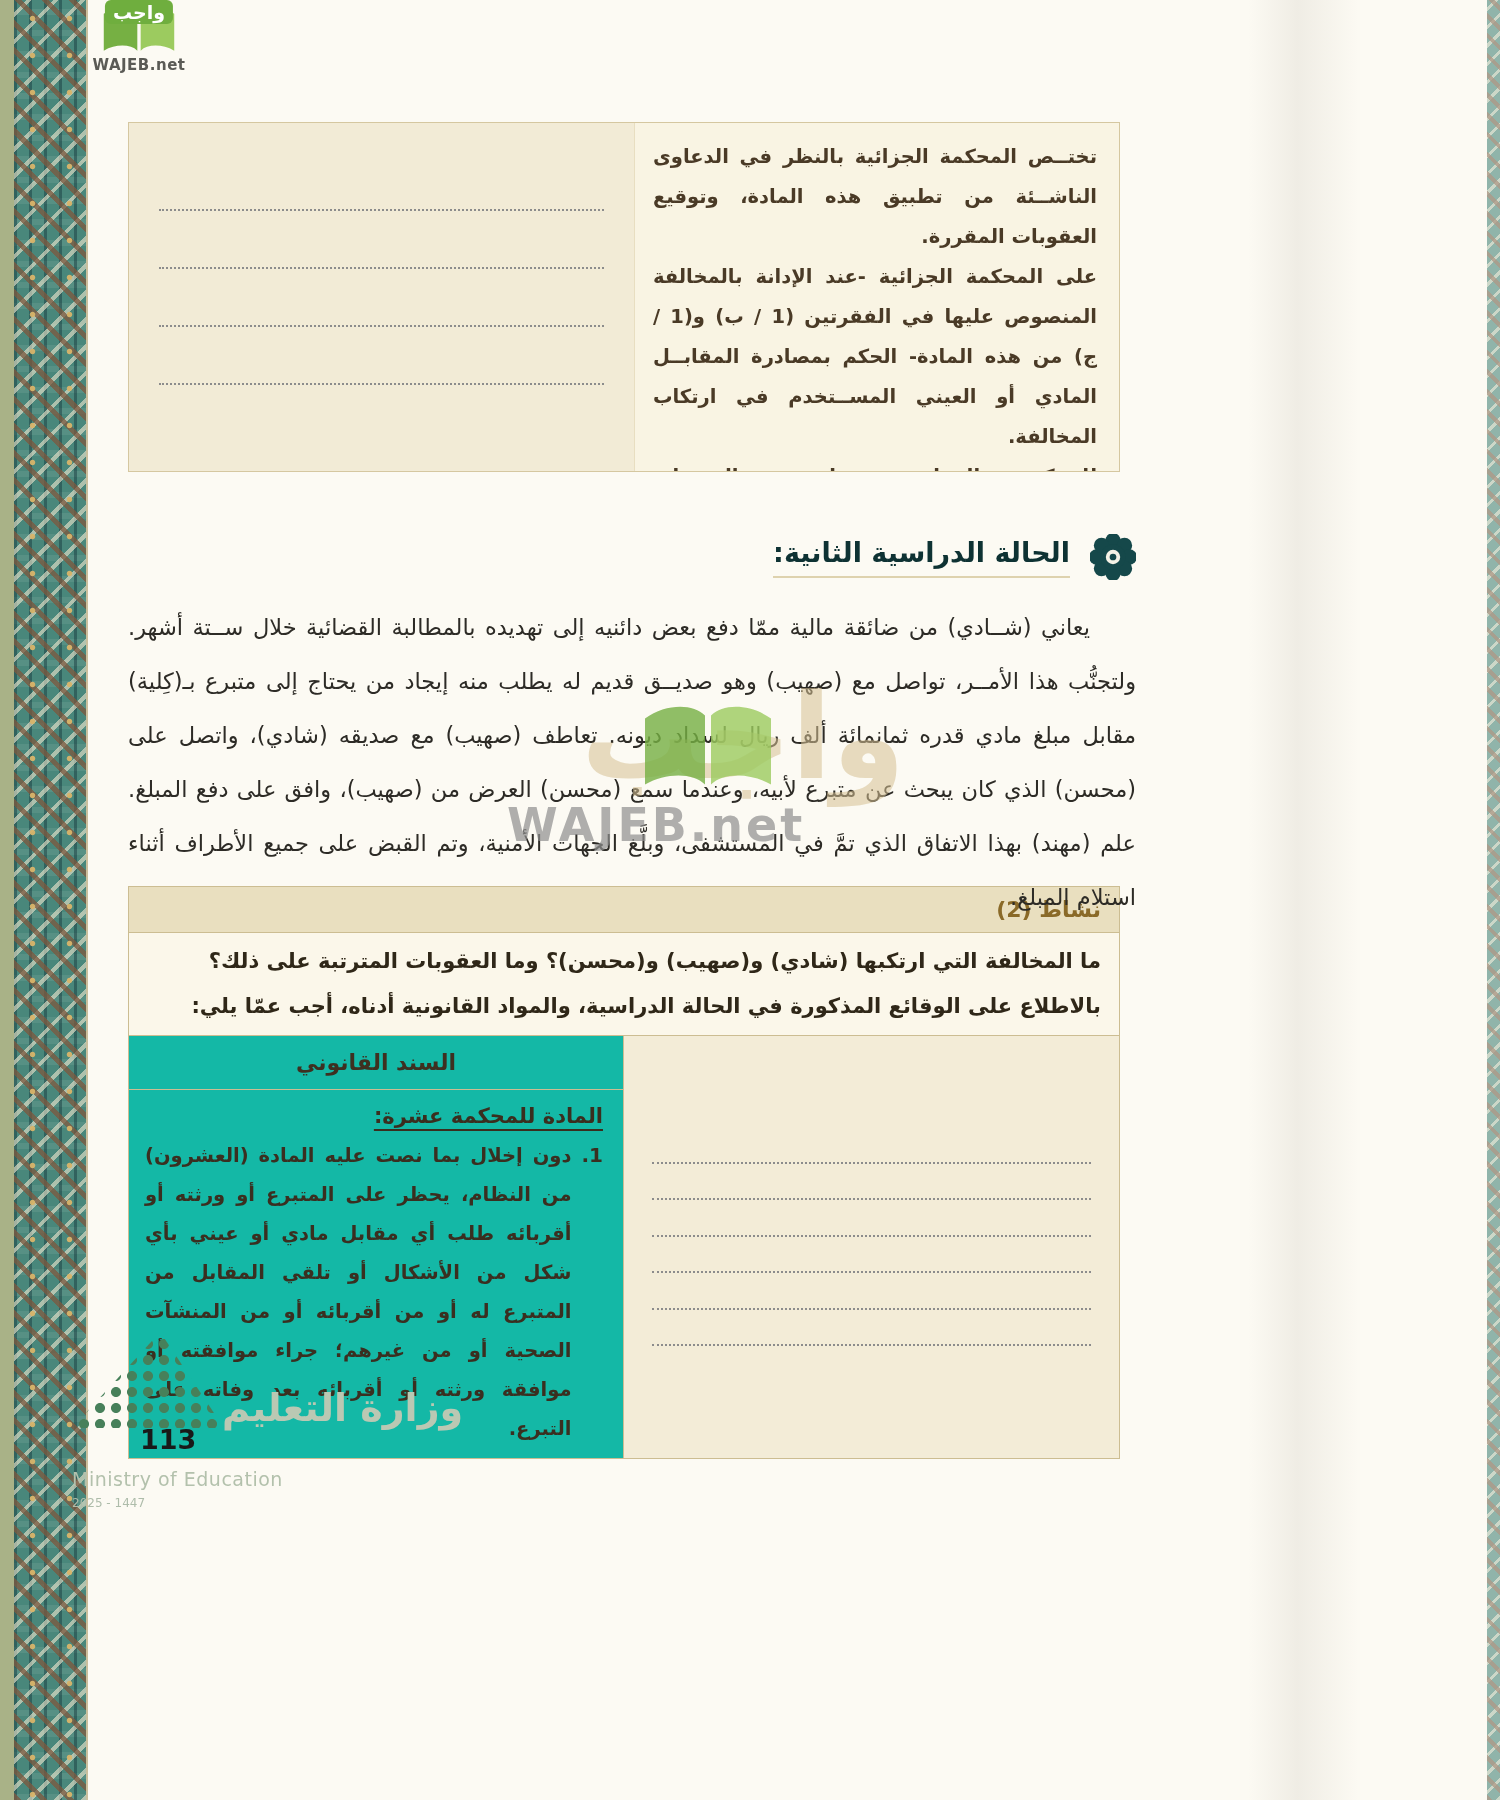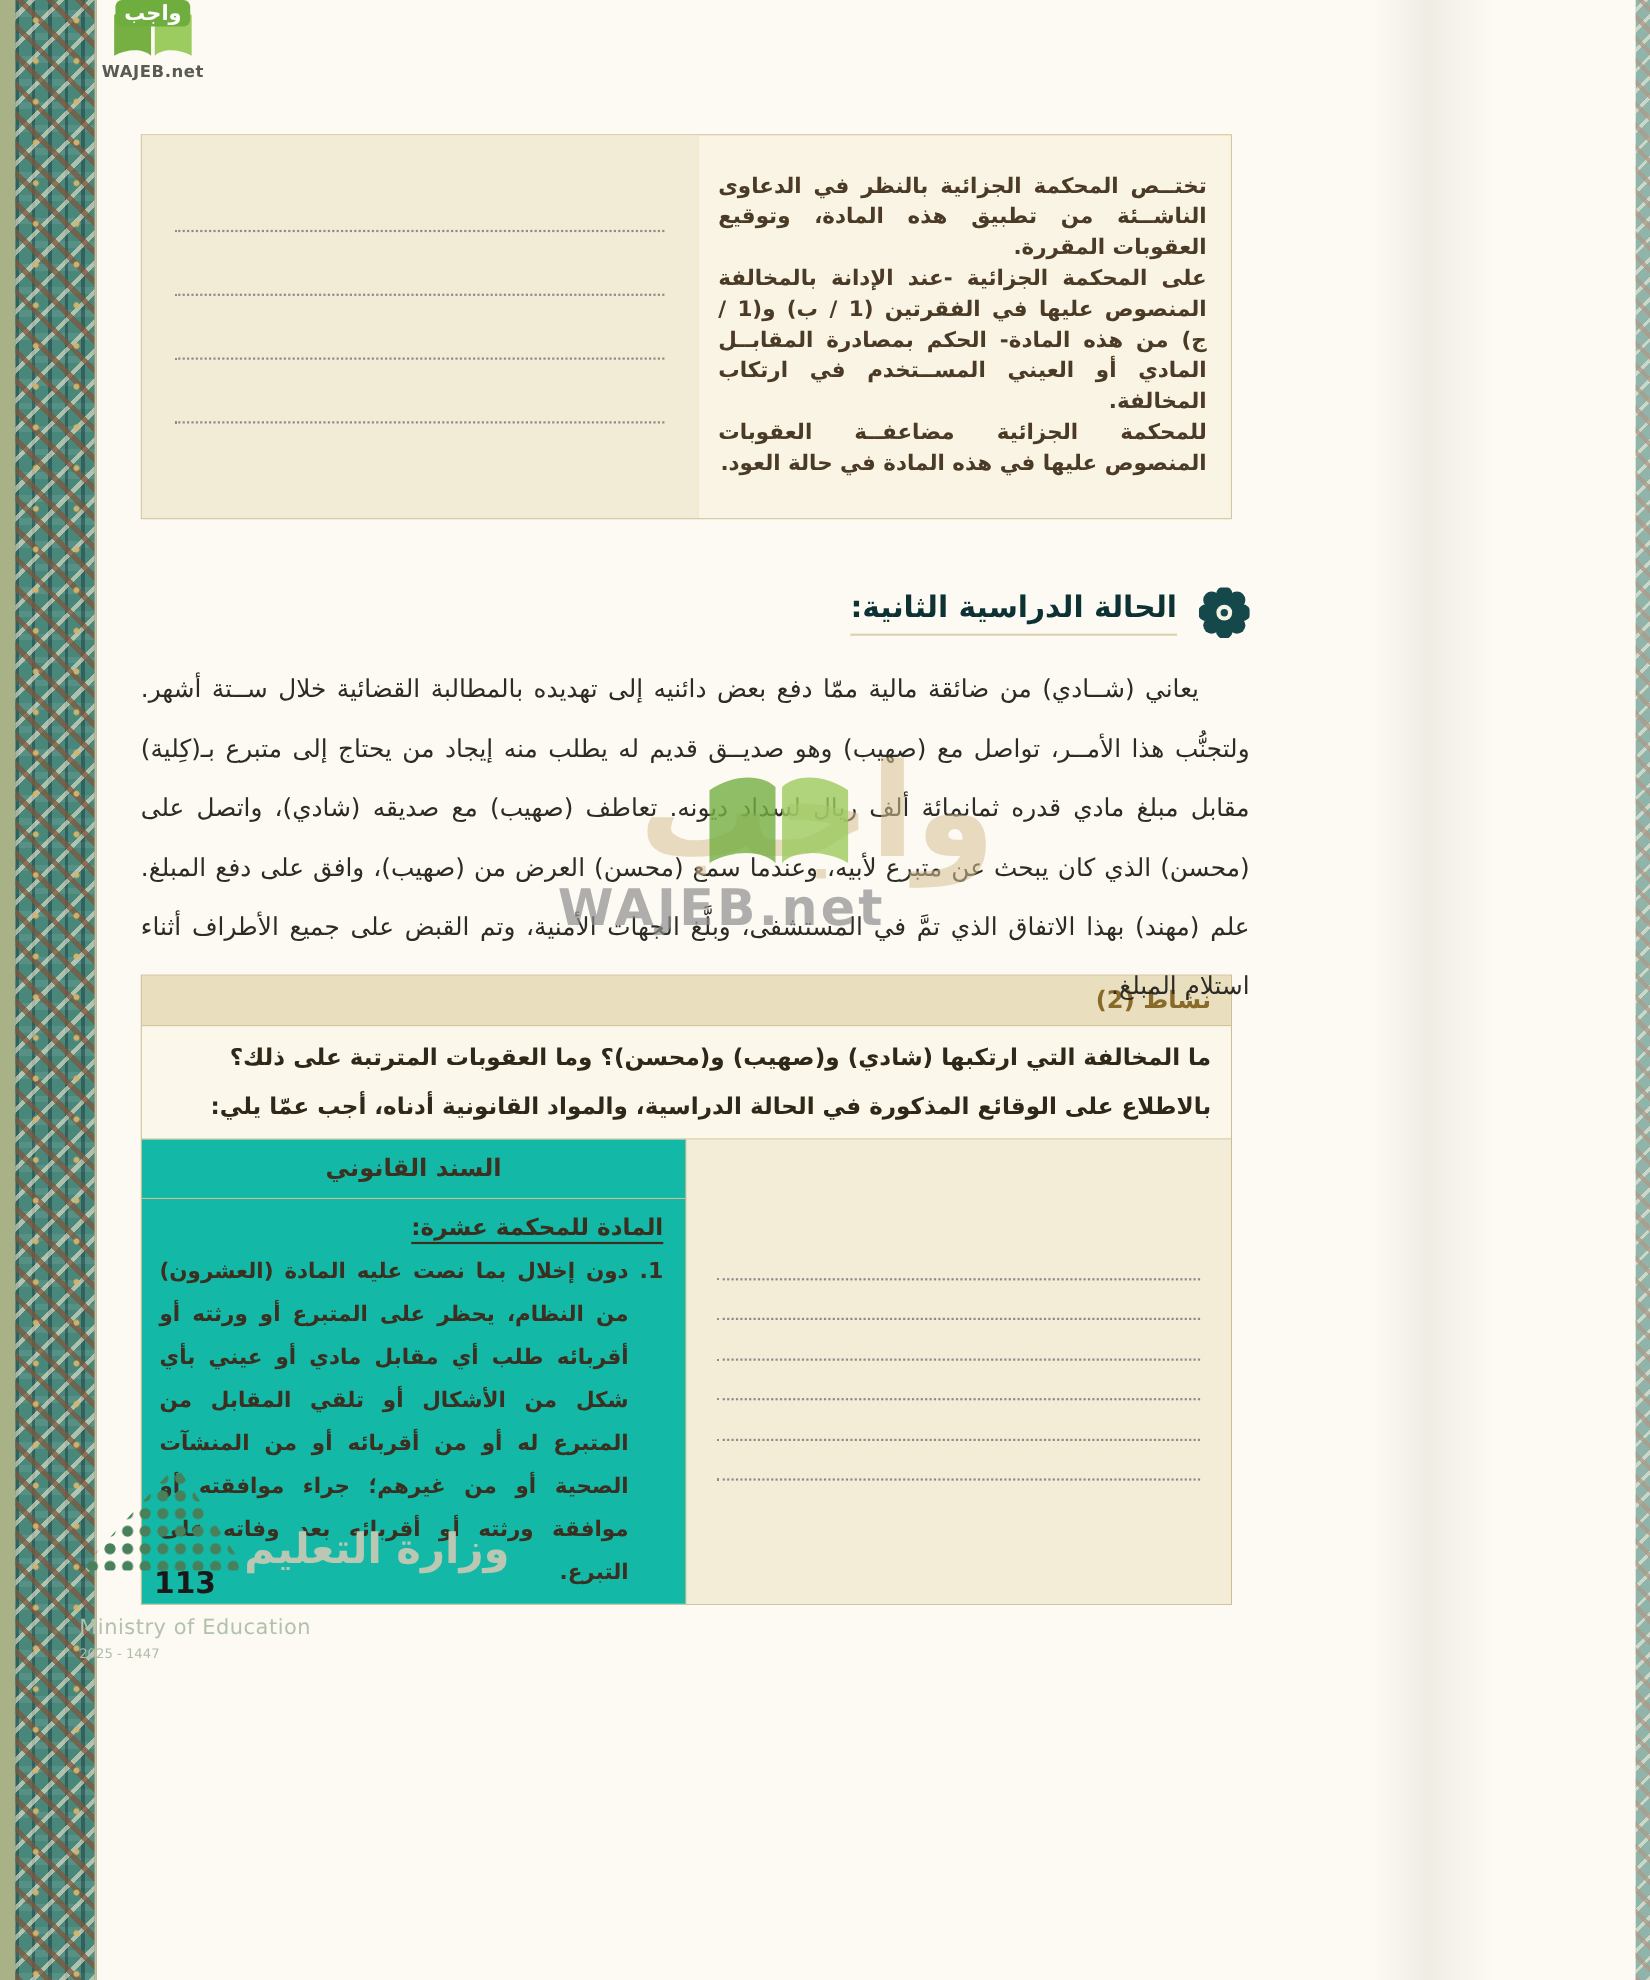--- a/index.html
+++ b/index.html
@@ -59,23 +59,23 @@
 
   
   .top-table {
     position: absolute; left: 128px; top: 122px; width: 992px; height: 350px;
     direction: rtl; display: flex;
     background: #f9f4e3;
     border: 1px solid #d5c7a0;
     overflow: hidden;
   }
   .tt-text {
-    width: 49%; padding: 32px 22px 10px 18px;
+    width: 49%; padding: 14px 22px 10px 18px;
     font-size: 19.5px; font-weight: bold; color: #4a3a26;
-    line-height: 28px; text-align: justify;
+    line-height: 40px; text-align: justify;
     border-left: 1px solid #e8dec1;
   }
   .tt-text p { margin: 0; }
   .tt-answers {
     width: 51%; background: #f2ebd6;
     display: flex; flex-direction: column; justify-content: space-evenly;
     padding: 30px 30px;
   }
   .dotline { width: 100%; border-bottom: 2.5px dotted #8c8c8c; }
 

